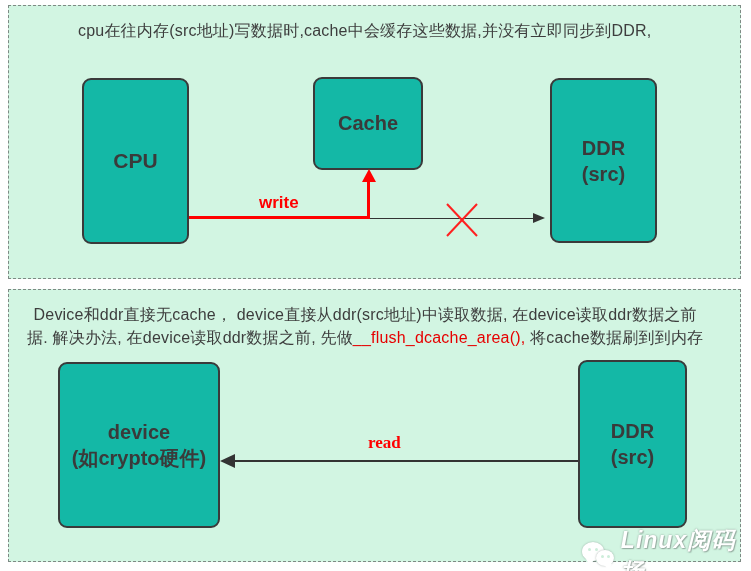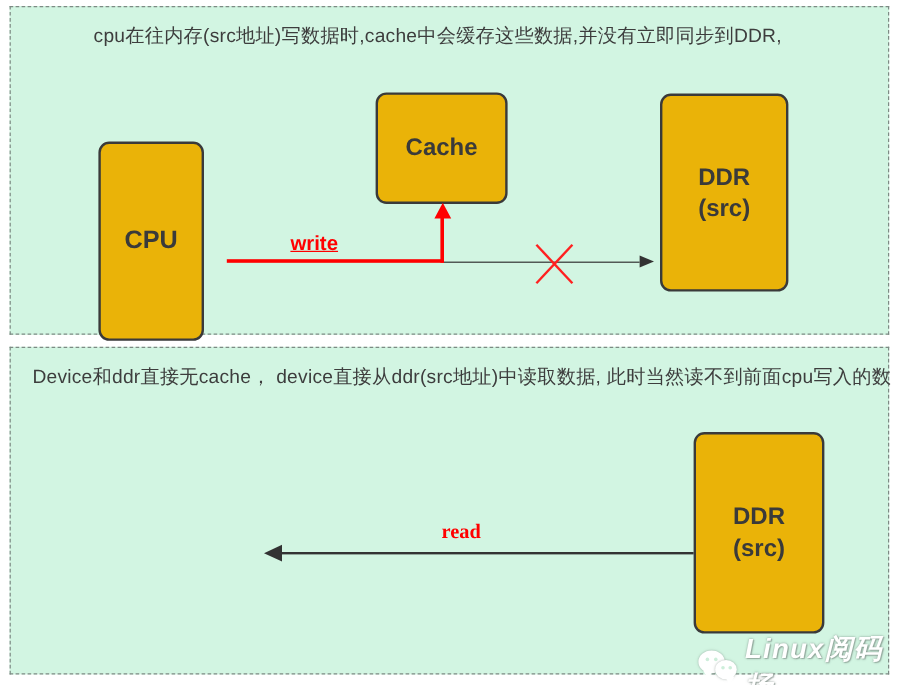--- a/index.html
+++ b/index.html
@@ -27,21 +27,21 @@
     letter-spacing: 0.2px;
     white-space: nowrap;
     text-align: center;
   }
   .para span { display: inline; }
   .para .line { display: block; }
   .red-inline { color: #e60000; }
 
   .node-box {
     position: absolute;
-    background: #eab308;
+    background: #14b8a6;
     border: 2.5px solid #3a3a3a;
     border-radius: 9px;
     display: flex;
     flex-direction: column;
     align-items: center;
     justify-content: center;
     color: #3a3a3a;
     font-weight: bold;
     text-align: center;
   }
@@ -99,53 +99,60 @@
 <body>
 
 <div class="canvas">
 
   <div id="panel1" class="panel"></div>
 
   <div class="para abs" style="left:78px; top:19px;">
     <span class="line">cpu在往内存(src地址)写数据时,cache中会缓存这些数据,并没有立即同步到DDR,</span>
   </div>
 
-  <div class="node-box" style="left:82px; top:78px; width:88px; height:166px; font-size:21px;margin-top:40px;">
+  <div class="node-box" style="left:82px; top:78px; width:107px; height:166px; font-size:21px;">
     <span class="lbl">CPU</span>
   </div>
 
   <div class="node-box" style="left:313px; top:77px; width:110px; height:93px; font-size:20px;">
     <span class="lbl">Cache</span>
   </div>
 
   <div class="node-box" style="left:550px; top:78px; width:107px; height:165px; font-size:20px; line-height:26px;">
     <span class="lbl">DDR</span>
     <span class="lbl">(src)</span>
   </div>
 
-  <div class="flow-label" style="left:242px; top:193px;text-decoration:underline;">write</div>
+  <div class="flow-label" style="left:259px; top:193px;">write</div>
 
   <div class="red-line" style="left:189px; top:216px; width:181px; height:3px;"></div>
   <div class="red-line" style="left:367px; top:181px; width:3px; height:38px;"></div>
   <div class="arrowhead ah-up" style="left:361.5px; top:169px;"></div>
 
   <div class="blk-line" style="left:370px; top:217.5px; width:163px; height:1.6px;"></div>
   <div class="arrowhead ah-right" style="left:533px; top:212.5px;"></div>
 
   <svg class="abs" style="left:443px; top:200px;" width="38" height="38" viewBox="0 0 38 38">
     <line x1="4" y1="4" x2="34" y2="36" stroke="#ff2020" stroke-width="2"></line>
     <line x1="34" y1="4" x2="4" y2="36" stroke="#ff2020" stroke-width="2"></line>
   </svg>
 
   <div id="panel2" class="panel"></div>
 
   <div class="para abs" style="left:27px; top:303px;">
-    <span class="line">Device和ddr直接无cache， device直接从ddr(src地址)中读取数据, 此时当然读不到前面cpu写入的数</span>
+    <span class="line">Device和ddr直接无cache， device直接从ddr(src地址)中读取数据, 在device读取ddr数据之前</span>
+    <span class="line">
+      <span>据. 解决办法, 在device读取ddr数据之前, 先做</span><span class="red-inline">__flush_dcache_area(),</span><span> 将cache数据刷到到内存</span>
+    </span>
   </div>
 
+  <div class="node-box" style="left:58px; top:362px; width:162px; height:166px; font-size:20px; line-height:26px;">
+    <span class="lbl">device</span>
+    <span class="lbl">(如crypto硬件)</span>
+  </div>
 
   <div class="node-box" style="left:578px; top:360px; width:109px; height:168px; font-size:20px; line-height:26px;">
     <span class="lbl">DDR</span>
     <span class="lbl">(src)</span>
   </div>
 
   <div class="flow-label" style="left:368px; top:433px;font-family:Liberation Serif, serif;">read</div>
 
   <div class="blk-line" style="left:233px; top:459.5px; width:345px; height:2.4px;"></div>
   <div class="arrowhead ah-left" style="left:220px; top:453.5px;"></div>

